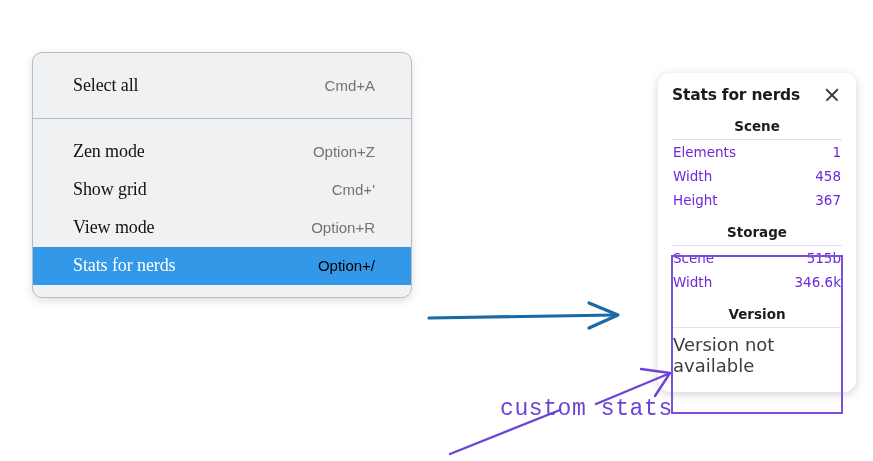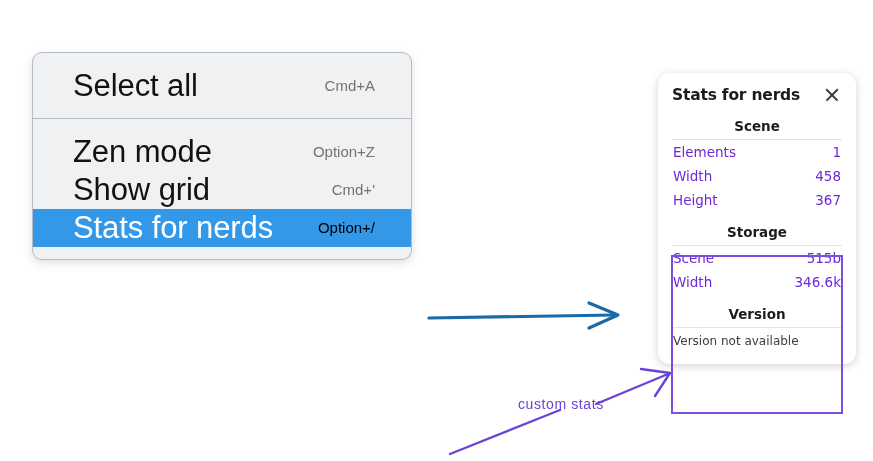--- a/index.html
+++ b/index.html
@@ -45,24 +45,25 @@
   }
   .menu-item {
     display: flex;
     align-items: center;
     justify-content: space-between;
     padding: 3px 36px 4px 40px;
     height: 38px;
     box-sizing: border-box;
   }
   .menu-item .mi-label {
-    font-size: 31px;
+    font-size: 18px;
     color: #121212;
     letter-spacing: -0.1px;
     white-space: nowrap;
+    font-family: Liberation Serif, serif;
   }
   .menu-item .mi-shortcut {
     font-size: 15px;
     color: #737373;
     white-space: nowrap;
   }
   .menu-item.selected {
     background: #3398e8;
   }
   .menu-item.selected .mi-label {
@@ -134,21 +135,21 @@
     align-items: center;
     justify-content: space-between;
     padding: 4px 3px 4px 3px;
     font-size: 13.5px;
     color: #6d28d9;
   }
   .stat-row .sr-key { white-space: nowrap; }
   .stat-row .sr-val { white-space: nowrap; }
   .stat-full {
     padding: 6px 3px 2px 3px;
-    font-size: 12px;
+    font-size: 18px;
     color: #3c3c41;
   }
 
   
   #highlight-box {
     position: absolute;
     left: 671px;
     top: 255px;
     width: 172px;
     height: 159px;
@@ -162,26 +163,25 @@
     position: absolute;
     left: 0; top: 0;
     width: 873px;
     height: 461px;
     pointer-events: none;
   }
   #annot-text {
     position: absolute;
     left: 500px;
     top: 396px;
-    font-family: Liberation Sans, sans-serif;
-    font-size: 14px;
+    font-family: Liberation Mono, monospace;
+    font-size: 23px;
     color: #6b43d6;
     letter-spacing: 0.6px;
     white-space: nowrap;
-    margin-left: 18px;
   }
 </style>
 </head>
 <body>
 
 <div id="context-menu">
 
   <div class="menu-group top">
     <div class="menu-item">
       <span class="mi-label">Select all</span>
@@ -192,20 +192,24 @@
   <div class="menu-sep"></div>
 
   <div class="menu-group bottom">
     <div class="menu-item">
       <span class="mi-label">Zen mode</span>
       <span class="mi-shortcut">Option+Z</span>
     </div>
     <div class="menu-item">
       <span class="mi-label">Show grid</span>
       <span class="mi-shortcut">Cmd+'</span>
+    </div>
+    <div class="menu-item">
+      <span class="mi-label">View mode</span>
+      <span class="mi-shortcut">Option+R</span>
     </div>
     <div class="menu-item selected">
       <span class="mi-label">Stats for nerds</span>
       <span class="mi-shortcut">Option+/</span>
     </div>
   </div>
 
 </div>
 
 <div id="stats-panel">

